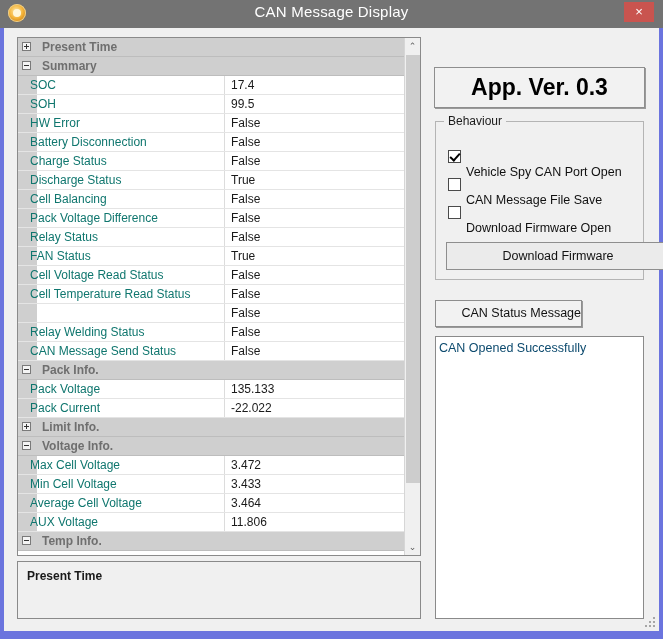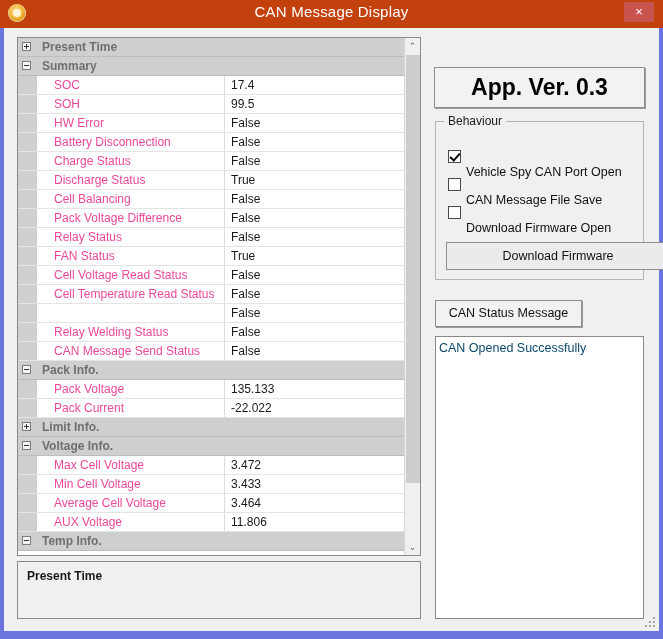--- a/index.html
+++ b/index.html
@@ -22,21 +22,21 @@
     box-sizing: border-box;
     overflow: hidden;
   }
 
   
   #title-bar {
     position: absolute;
     left: 0; top: 0;
     width: 663px;
     height: 28px;
-    background: #c2410c;
+    background: #737373;
   }
   #app-icon {
     position: absolute;
     left: 8px; top: 4px;
     width: 18px; height: 18px;
     border-radius: 50%;
     background: radial-gradient(circle at 45% 40%, #ffe9a8 0%, #f5b53b 45%, #d58a18 75%, #b06f10 100%);
     box-shadow: 0 0 0 1px #e8cf92 inset;
   }
   #app-icon::after {
@@ -142,23 +142,23 @@
   .cat-label {
     position: absolute;
     left: 24px; top: 2px;
     font-size: 12px;
     color: #6f6f6f;
     font-weight: bold;
     white-space: nowrap;
   }
   .prop-name {
     position: absolute;
-    left: 36px; top: 2px;
+    left: 12px; top: 2px;
     font-size: 12px;
-    color: #ec4899;
+    color: #0f766e;
     white-space: nowrap;
   }
   .prop-divider {
     position: absolute;
     left: 206px; top: 0;
     width: 1px; height: 18px;
     background: #dcdcdc;
   }
   .prop-value {
     position: absolute;
@@ -302,21 +302,21 @@
   }
 
   #can-status-button {
     position: absolute;
     left: 431px; top: 272px;
     width: 147px; height: 27px;
     background: #f2f2f2;
     border: 1px solid #8e8e8e;
     box-sizing: border-box;
     box-shadow: 1px 1px 0 #9a9a9a;
-    text-align: center;
+    text-align: right;
     line-height: 25px;
     font-size: 12.5px;
     color: #111111;
     cursor: pointer;
   }
 
   #can-message-box {
     position: absolute;
     left: 431px; top: 308px;
     width: 209px; height: 283px;

